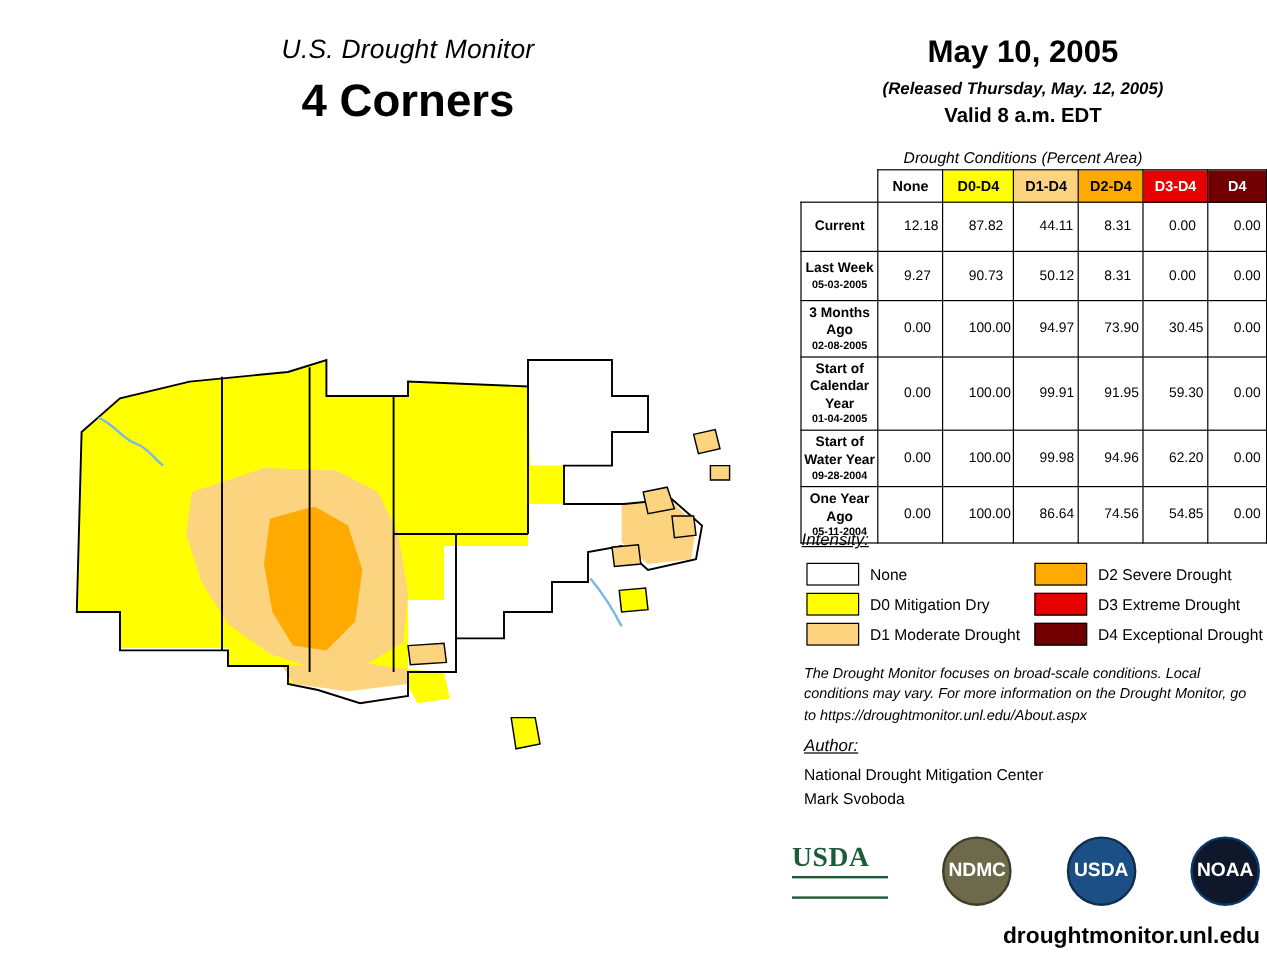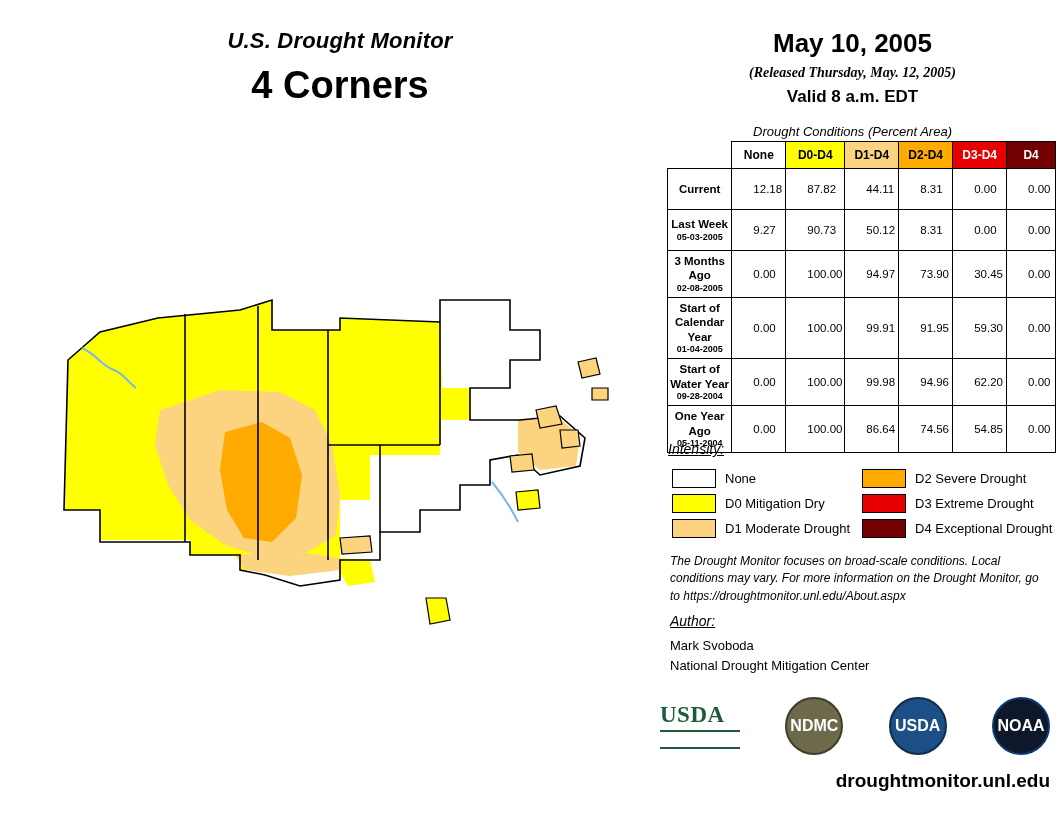--- a/index.html
+++ b/index.html
@@ -20,21 +20,21 @@
   #title-block {
     position: absolute;
     left: 100px;
     top: 28px;
     width: 480px;
     text-align: center;
   }
   #usdm-title {
     font-size: 22px;
     font-style: italic;
-    font-weight: bold;
+    font-weight: normal;
     letter-spacing: 0.2px;
   }
   #region-title {
     font-size: 38px;
     font-weight: bold;
     margin-top: 10px;
   }
 
   #date-block {
     position: absolute;
@@ -45,21 +45,20 @@
   }
   #date-main {
     font-size: 26px;
     font-weight: bold;
   }
   #date-released {
     font-size: 14px;
     font-weight: bold;
     font-style: italic;
     margin-top: 6px;
-    font-family: Liberation Serif, serif;
   }
   #date-valid {
     font-size: 17px;
     font-weight: bold;
     margin-top: 6px;
   }
 
   
   #table-caption {
     position: absolute;
@@ -363,22 +362,22 @@
   </div>
   <div class="legend-item">
     <span class="swatch" style="background:#730000"></span>
     <span>D4 Exceptional Drought</span>
   </div>
 </div>
 
 <div id="notes">The Drought Monitor focuses on broad-scale conditions. Local conditions may vary. For more information on the Drought Monitor, go to https://droughtmonitor.unl.edu/About.aspx</div>
 <div id="author-head">Author:</div>
 <div id="author-lines">
+  <div>National Drought Mitigation Center</div>
   <div>Mark Svoboda</div>
-  <div>National Drought Mitigation Center</div>
 </div>
 
 <div id="logos">
   <div class="logo" id="logo-usda">
     <div class="usda-text">USDA</div>
     <div class="usda-swoosh"></div>
   </div>
   <div class="round-logo" id="logo-ndmc">
     <span>NDMC</span>
   </div>

